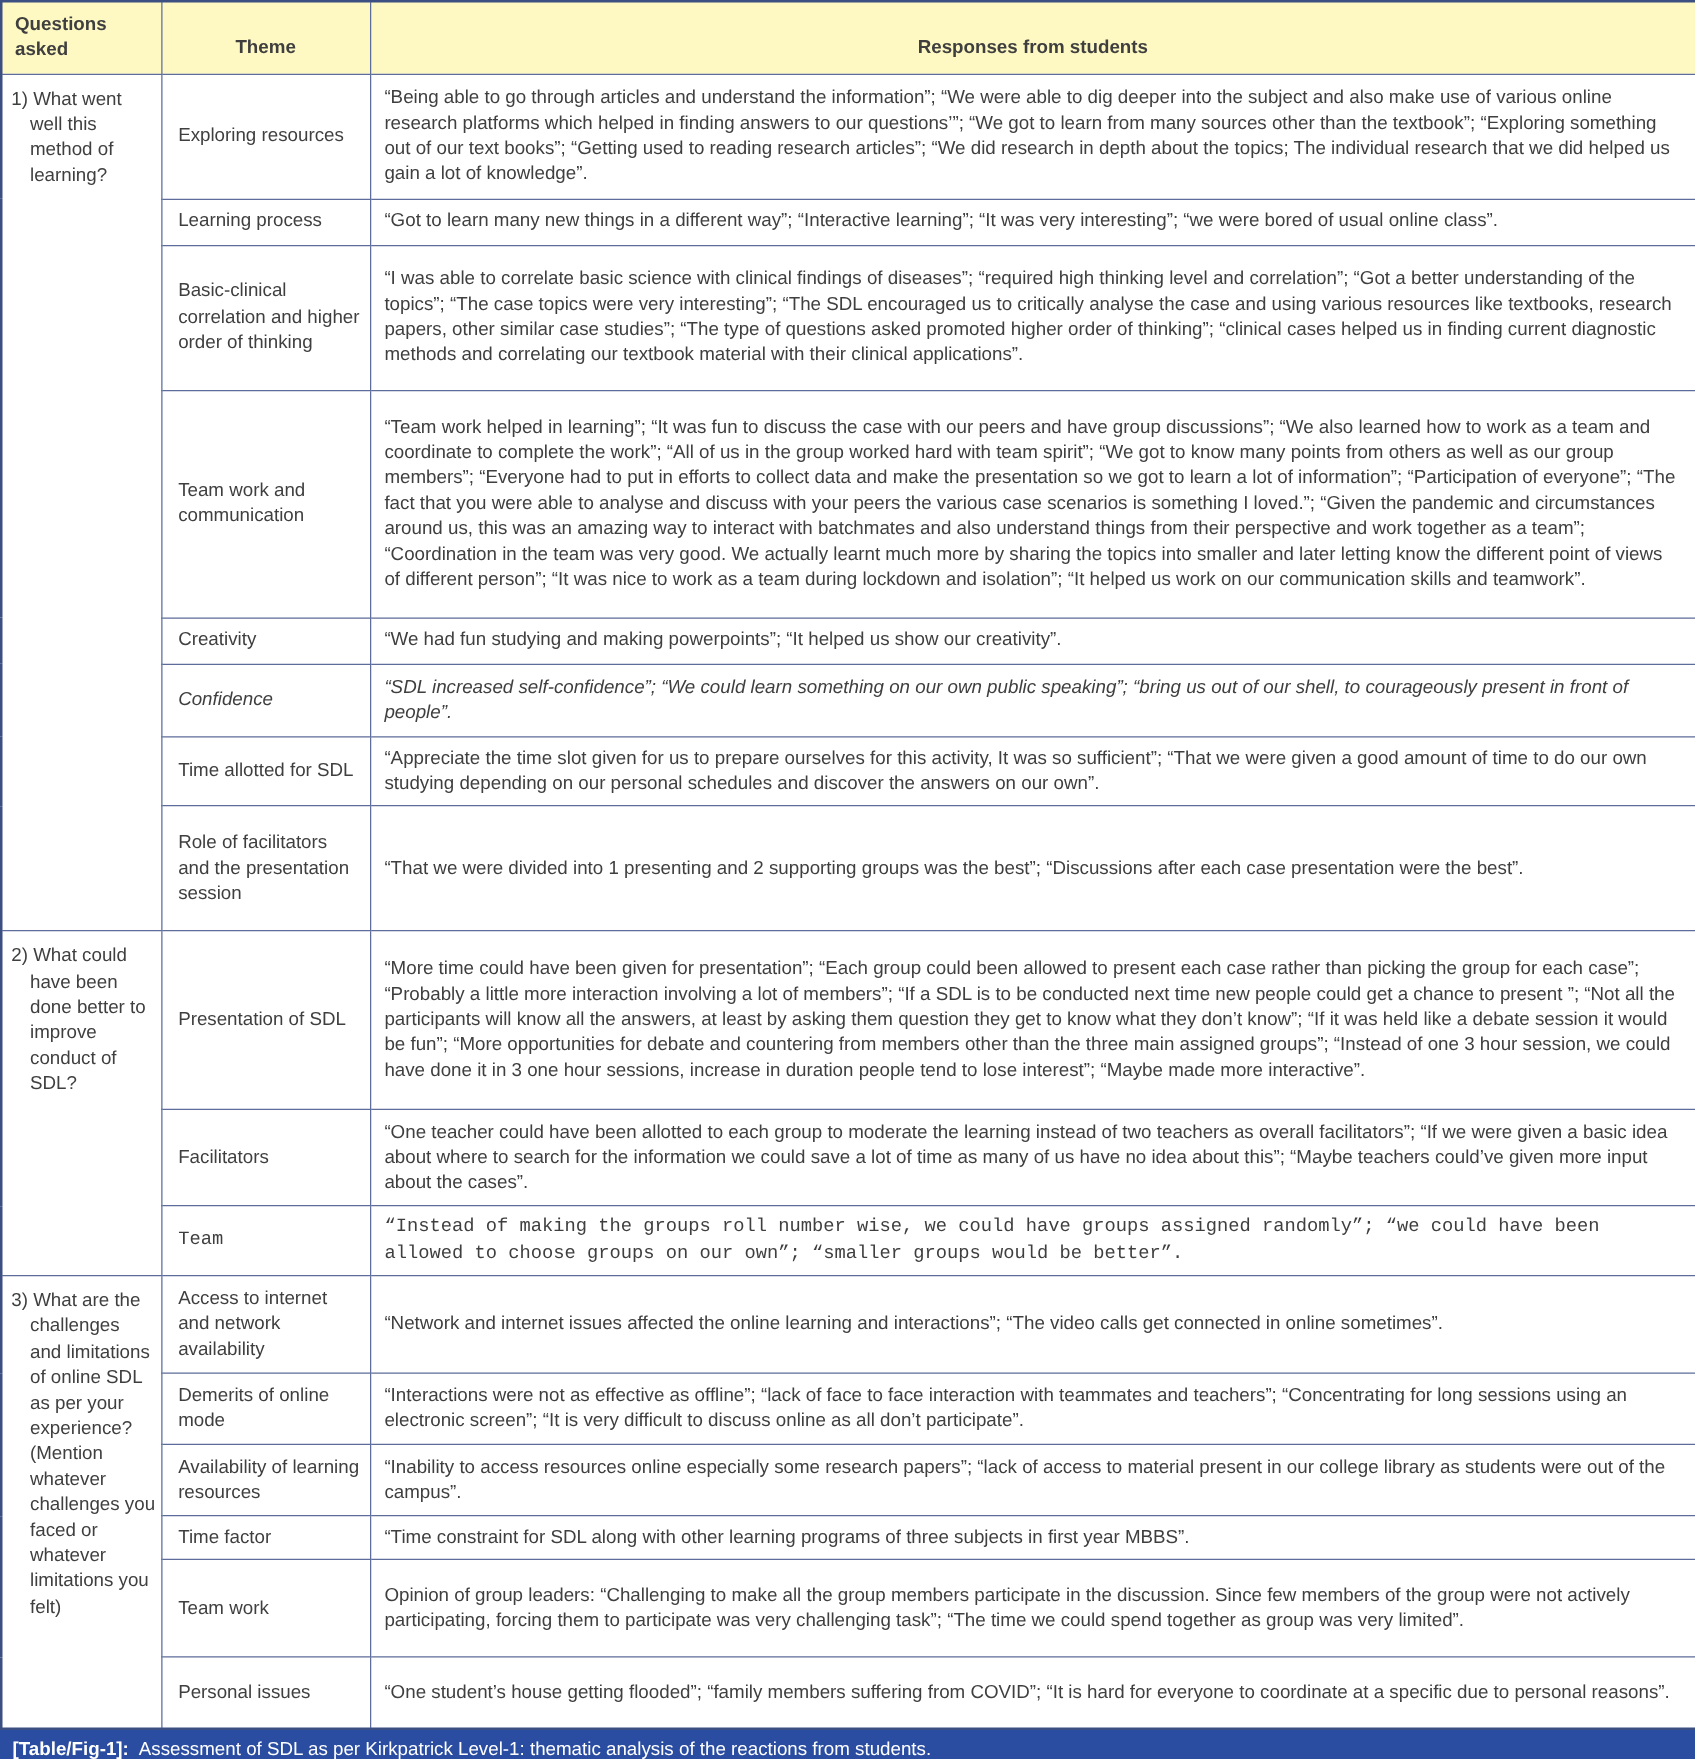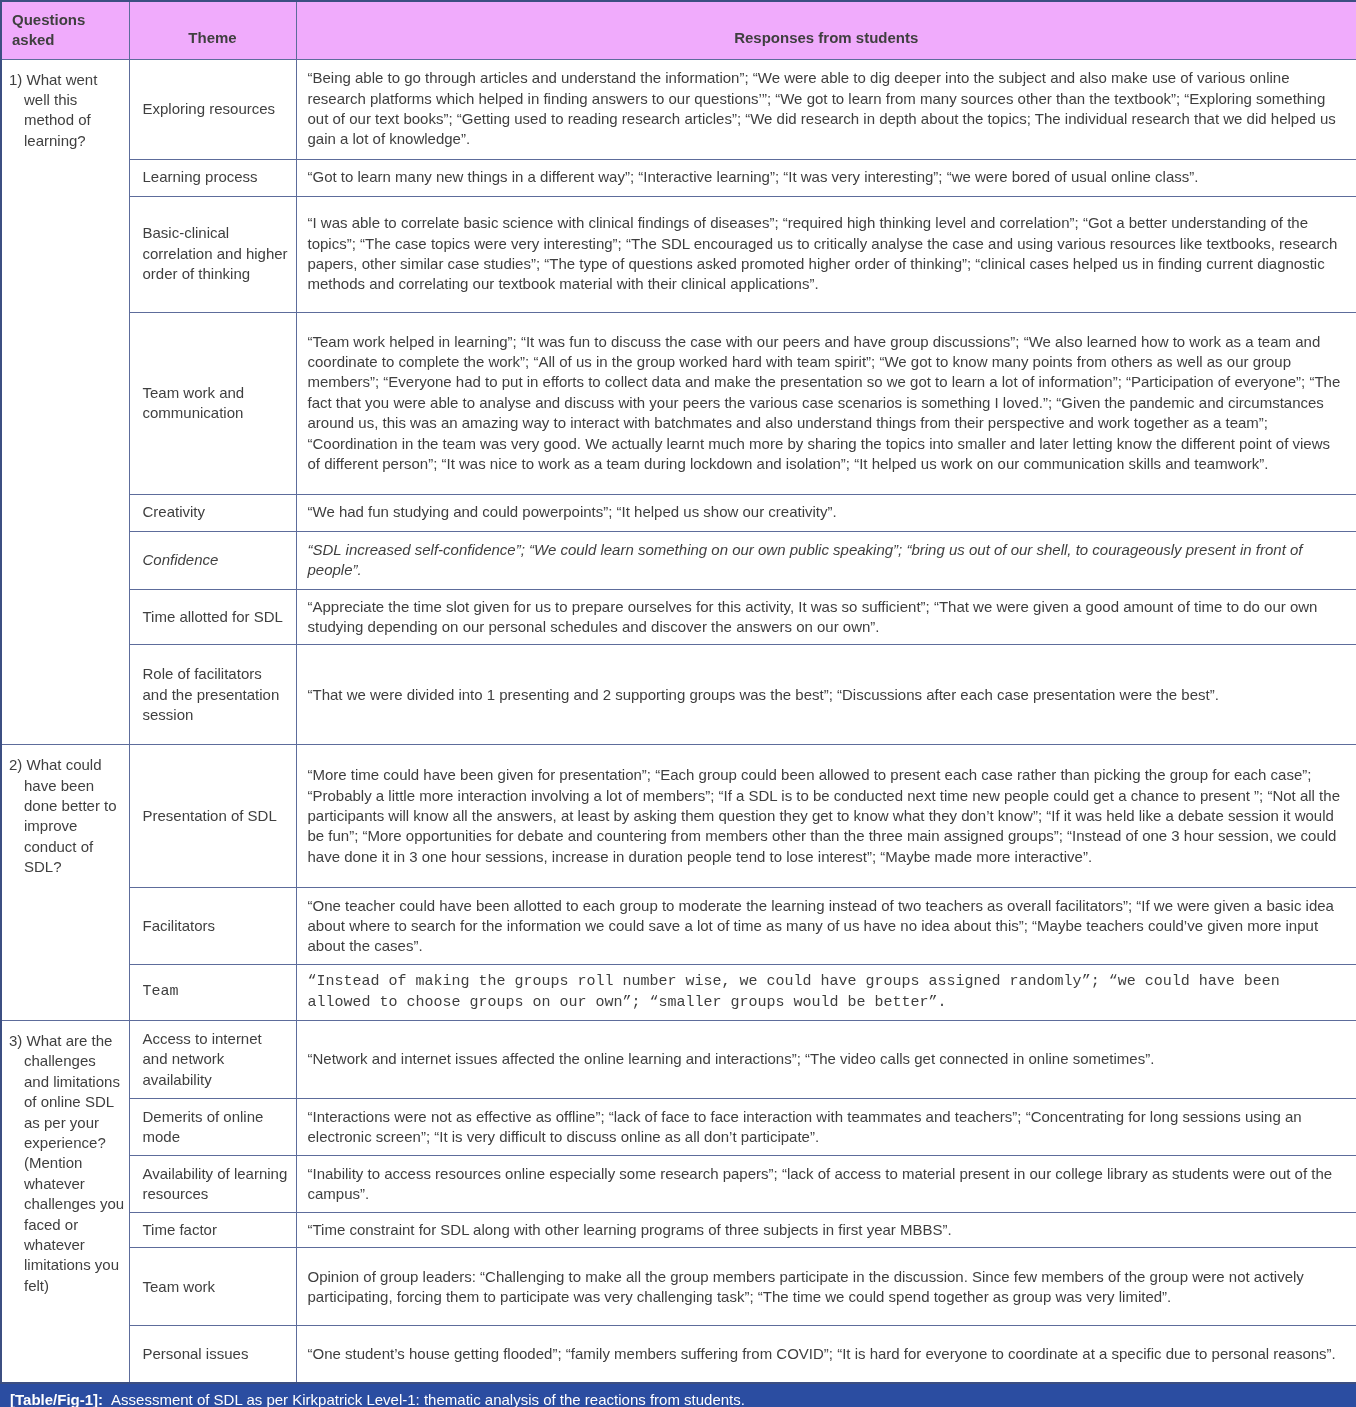--- a/index.html
+++ b/index.html
@@ -23,21 +23,21 @@
   table.thematic col.c-resp     { width: 1061px; }
 
   table.thematic th, table.thematic td {
     border: 1px solid #5d6c9b;
     font-size: 15px;
     line-height: 1.36;
     color: #3f3f3f;
     box-sizing: border-box;
   }
   thead th {
-    background: #f0abfc;
+    background: #fef9c3;
     color: #2c4d9e;
     font-weight: bold;
     font-size: 16px;
     height: 58px;
     border-bottom: 2px solid #3c4f82;
   }
   th.h-question { text-align: left; vertical-align: top; padding: 8px 6px 6px 10px; }
   th.h-theme    { text-align: center; vertical-align: bottom; padding: 6px 6px 10px 6px; }
   th.h-resp     { text-align: center; vertical-align: bottom; padding: 6px 6px 10px 6px; }
 
@@ -94,21 +94,21 @@
       <tr style="height:116px;">
         <td class="t-cell">Basic-clinical correlation and higher order of thinking</td>
         <td class="r-cell">“I was able to correlate basic science with clinical findings of diseases”; “required high thinking level and correlation”; “Got a better understanding of the topics”; “The case topics were very interesting”; “The SDL encouraged us to critically analyse the case and using various resources like textbooks, research papers, other similar case studies”; “The type of questions asked promoted higher order of thinking”; “clinical cases helped us in finding current diagnostic methods and correlating our textbook material with their clinical applications”.</td>
       </tr>
       <tr style="height:182px;">
         <td class="t-cell">Team work and communication</td>
         <td class="r-cell">“Team work helped in learning”; “It was fun to discuss the case with our peers and have group discussions”; “We also learned how to work as a team and coordinate to complete the work”; “All of us in the group worked hard with team spirit”; “We got to know many points from others as well as our group members”; “Everyone had to put in efforts to collect data and make the presentation so we got to learn a lot of information”; “Participation of everyone”; “The fact that you were able to analyse and discuss with your peers the various case scenarios is something I loved.”; “Given the pandemic and circumstances around us, this was an amazing way to interact with batchmates and also understand things from their perspective and work together as a team”; “Coordination in the team was very good. We actually learnt much more by sharing the topics into smaller and later letting know the different point of views of different person”; “It was nice to work as a team during lockdown and isolation”; “It helped us work on our communication skills and teamwork”.</td>
       </tr>
       <tr style="height:37px;">
         <td class="t-cell">Creativity</td>
-        <td class="r-cell">“We had fun studying and could powerpoints”; “It helped us show our creativity”.</td>
+        <td class="r-cell">“We had fun studying and making powerpoints”; “It helped us show our creativity”.</td>
       </tr>
       <tr style="height:58px;font-style:italic;">
         <td class="t-cell">Confidence</td>
         <td class="r-cell">“SDL increased self-confidence”; “We could learn something on our own public speaking”; “bring us out of our shell, to courageously present in front of people”.</td>
       </tr>
       <tr style="height:55px;">
         <td class="t-cell">Time allotted for SDL</td>
         <td class="r-cell">“Appreciate the time slot given for us to prepare ourselves for this activity, It was so sufficient”; “That we were given a good amount of time to do our own studying depending on our personal schedules and discover the answers on our own”.</td>
       </tr>
       <tr style="height:100px;">

